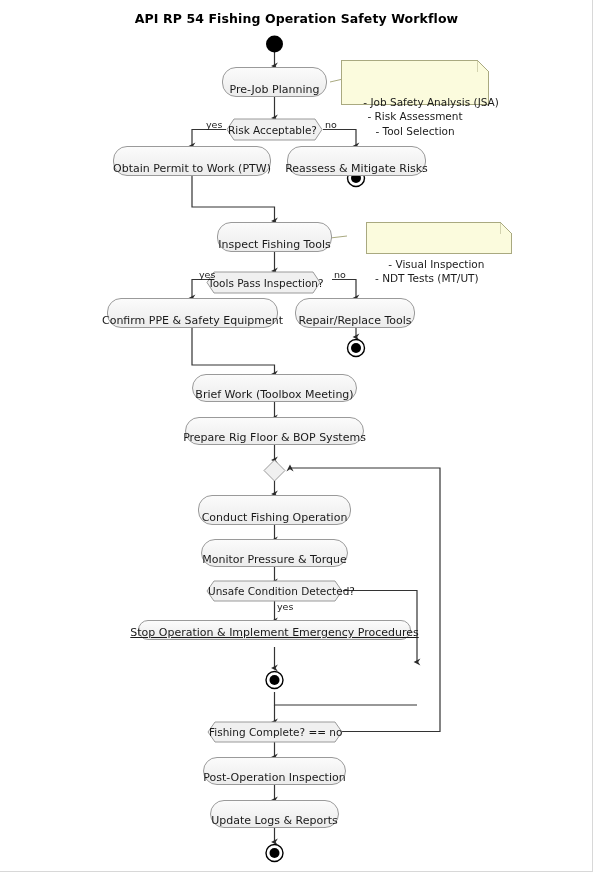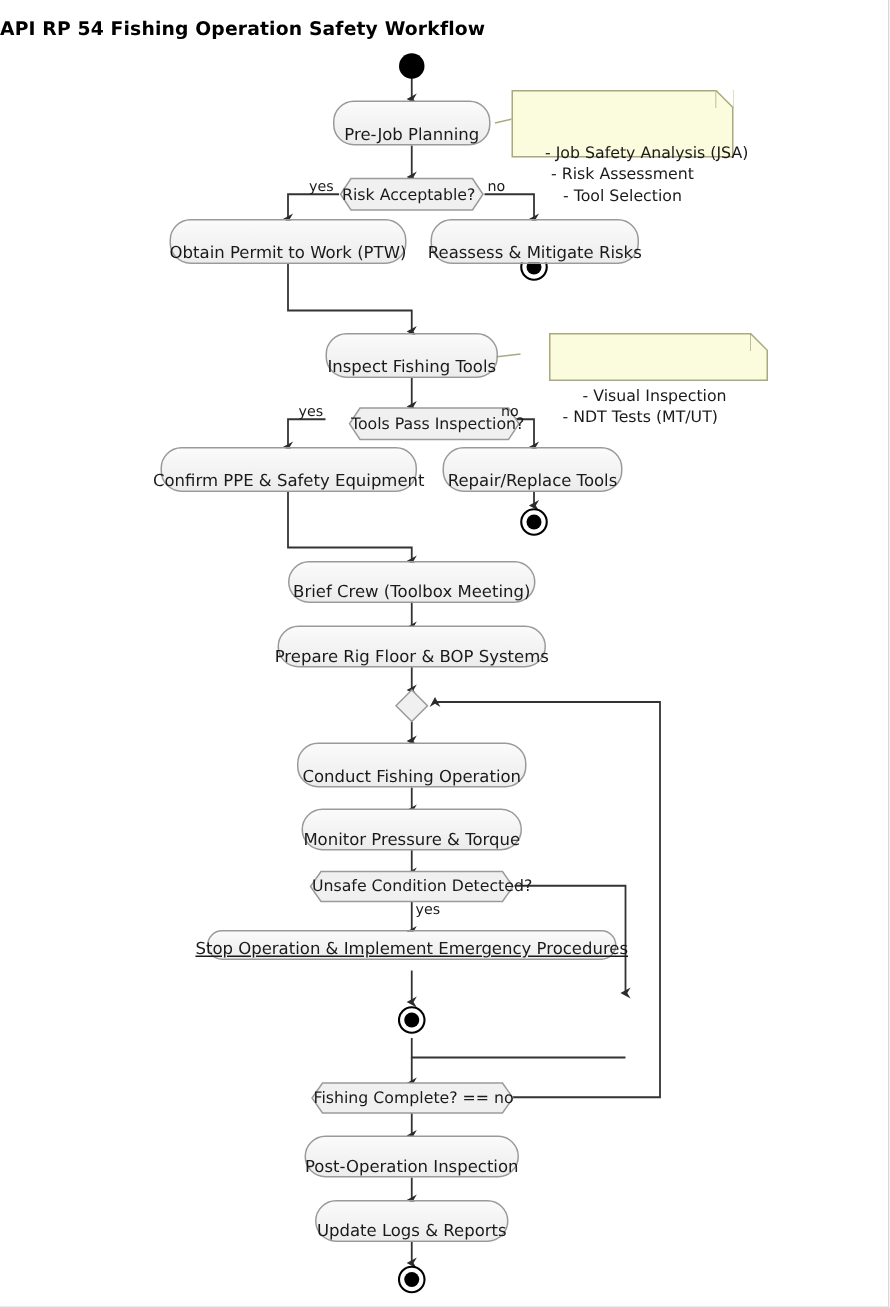--- a/index.html
+++ b/index.html
@@ -25,21 +25,21 @@
     left: 0; top: 0;
     width: 593px;
     height: 872px;
     pointer-events: none;
   }
   .diagram-title {
     position: absolute;
     left: 0;
     top: 11px;
     width: 593px;
-    text-align: left;
+    text-align: center;
     font-size: 12.5px;
     font-weight: bold;
     color: #000000;
     letter-spacing: 0.1px;
   }
   .activity {
     position: absolute;
     box-sizing: border-box;
     border: 1px solid #9a9a9a;
     border-radius: 14px;
@@ -208,21 +208,21 @@
 
   <div class="activity" style="left:107px; top:298px; width:171px; height:30px;">
     <span>Confirm PPE &amp; Safety Equipment</span>
   </div>
 
   <div class="activity" style="left:295px; top:298px; width:120px; height:30px;">
     <span>Repair/Replace Tools</span>
   </div>
 
   <div class="activity" style="left:192px; top:374px; width:165px; height:28px;">
-    <span>Brief Crew (Toolbox Meeting)</span>
+    <span>Brief Work (Toolbox Meeting)</span>
   </div>
 
   <div class="activity" style="left:185px; top:417px; width:179px; height:28px;">
     <span>Prepare Rig Floor &amp; BOP Systems</span>
   </div>
 
   <div class="activity" style="left:198px; top:495px; width:153px; height:30px;">
     <span>Conduct Fishing Operation</span>
   </div>
 
@@ -242,21 +242,21 @@
     <span>Update Logs &amp; Reports</span>
   </div>
 
   <div class="decision" style="left:226px; top:118px; width:97px; height:23px;">
     <svg class="hex" viewBox="0 0 97 23" preserveAspectRatio="none">
       <polygon points="8,1 89,1 96,11.5 89,22 8,22 1,11.5" fill="#f0f0f0" stroke="#9a9a9a" stroke-width="1"></polygon>
     </svg>
     <span class="hex-label">Risk Acceptable?</span>
   </div>
 
-  <div class="decision" style="left:232px; top:271px; width:115px; height:23px;">
+  <div class="decision" style="left:206px; top:271px; width:115px; height:23px;">
     <svg class="hex" viewBox="0 0 115 23" preserveAspectRatio="none">
       <polygon points="8,1 107,1 114,11.5 107,22 8,22 1,11.5" fill="#f0f0f0" stroke="#9a9a9a" stroke-width="1"></polygon>
     </svg>
     <span class="hex-label">Tools Pass Inspection?</span>
   </div>
 
   <div class="decision" style="left:206px; top:580px; width:137px; height:22px;">
     <svg class="hex" viewBox="0 0 137 22" preserveAspectRatio="none">
       <polygon points="8,1 129,1 136,11 129,21 8,21 1,11" fill="#f0f0f0" stroke="#9a9a9a" stroke-width="1"></polygon>
     </svg>

